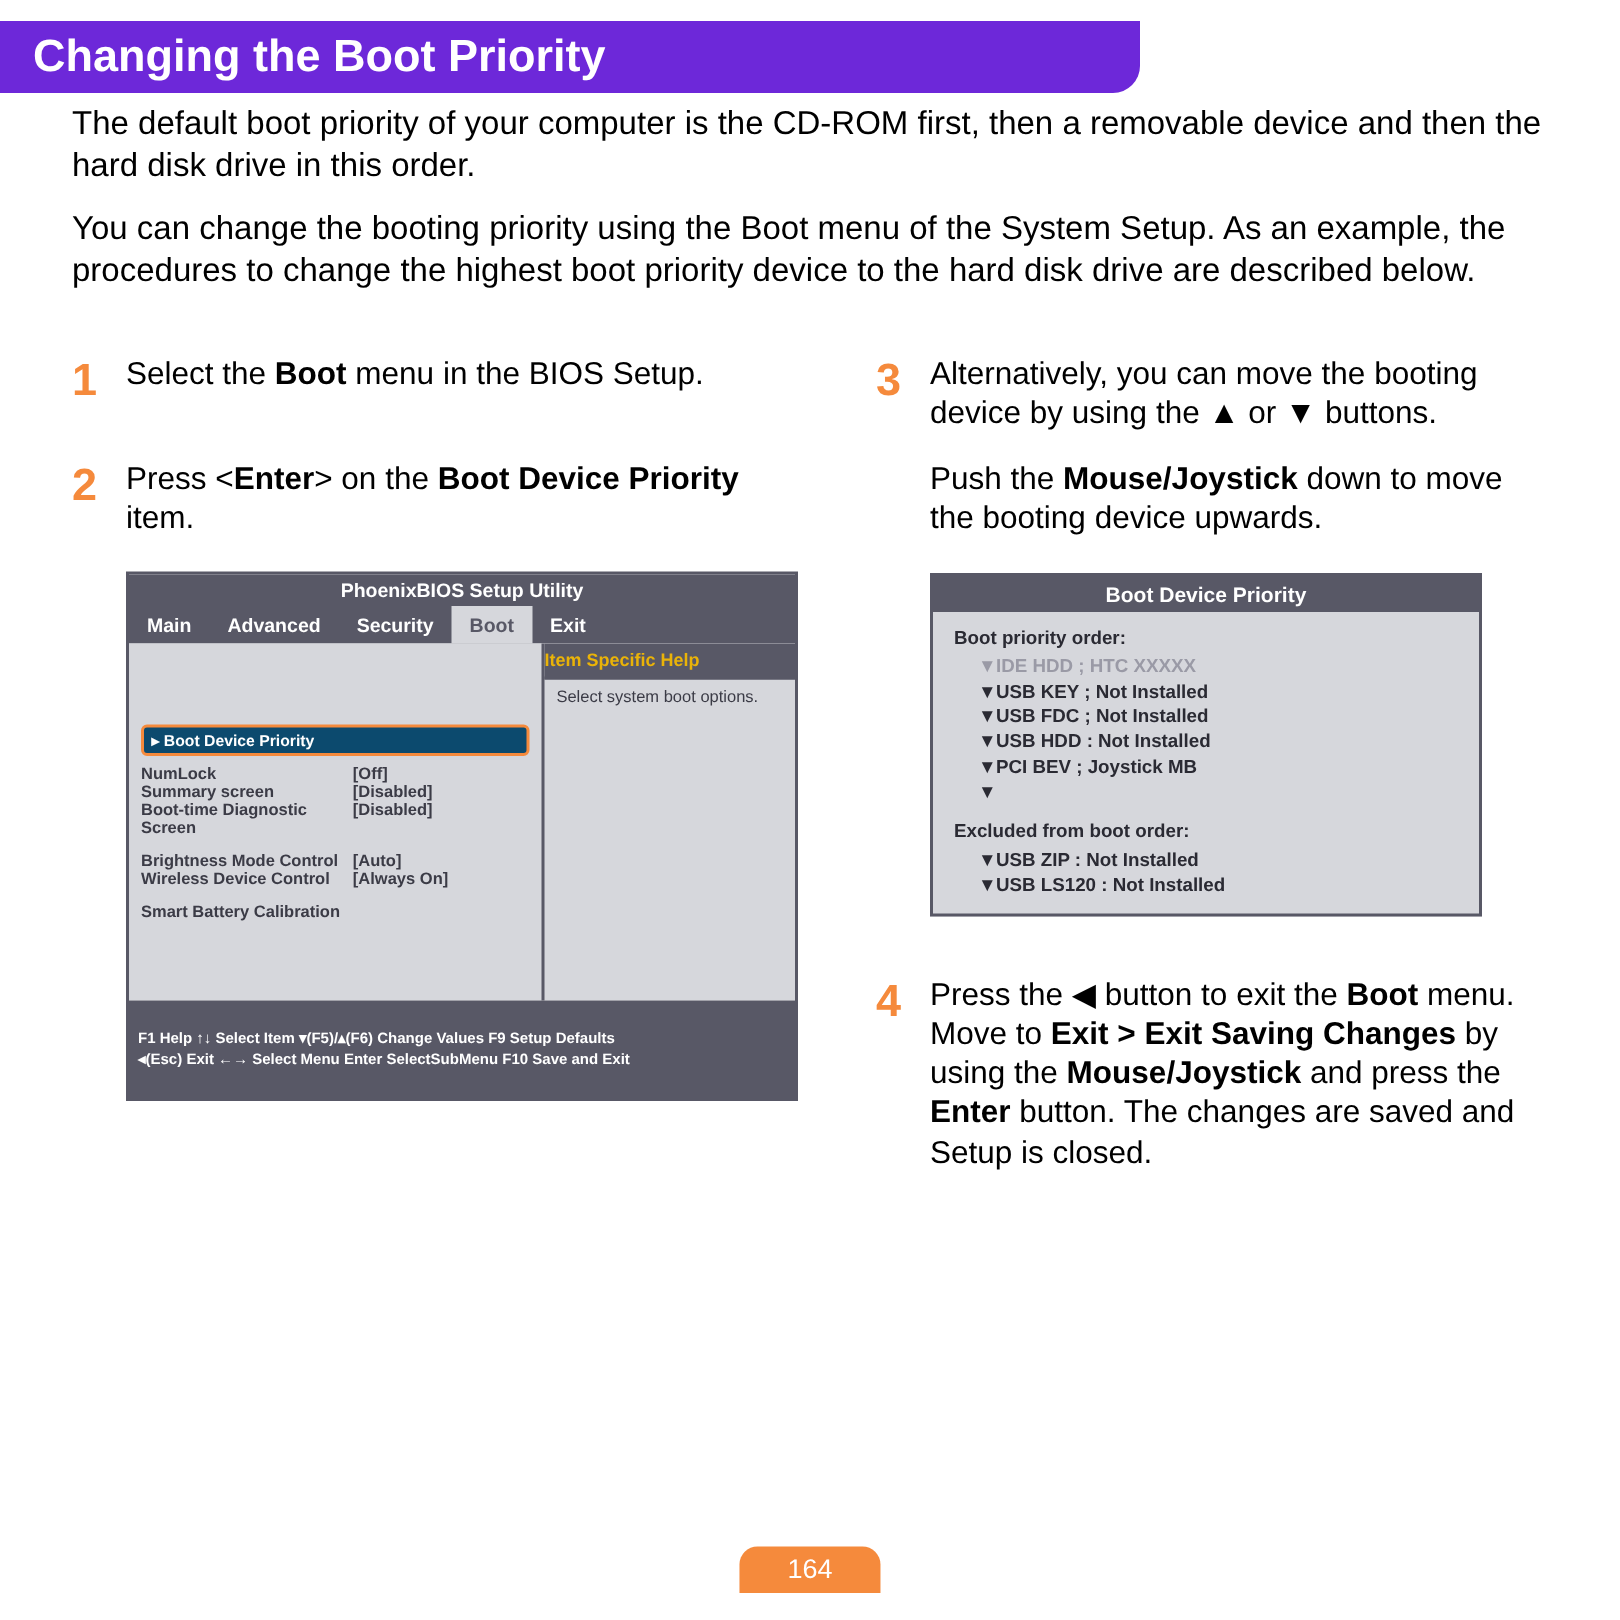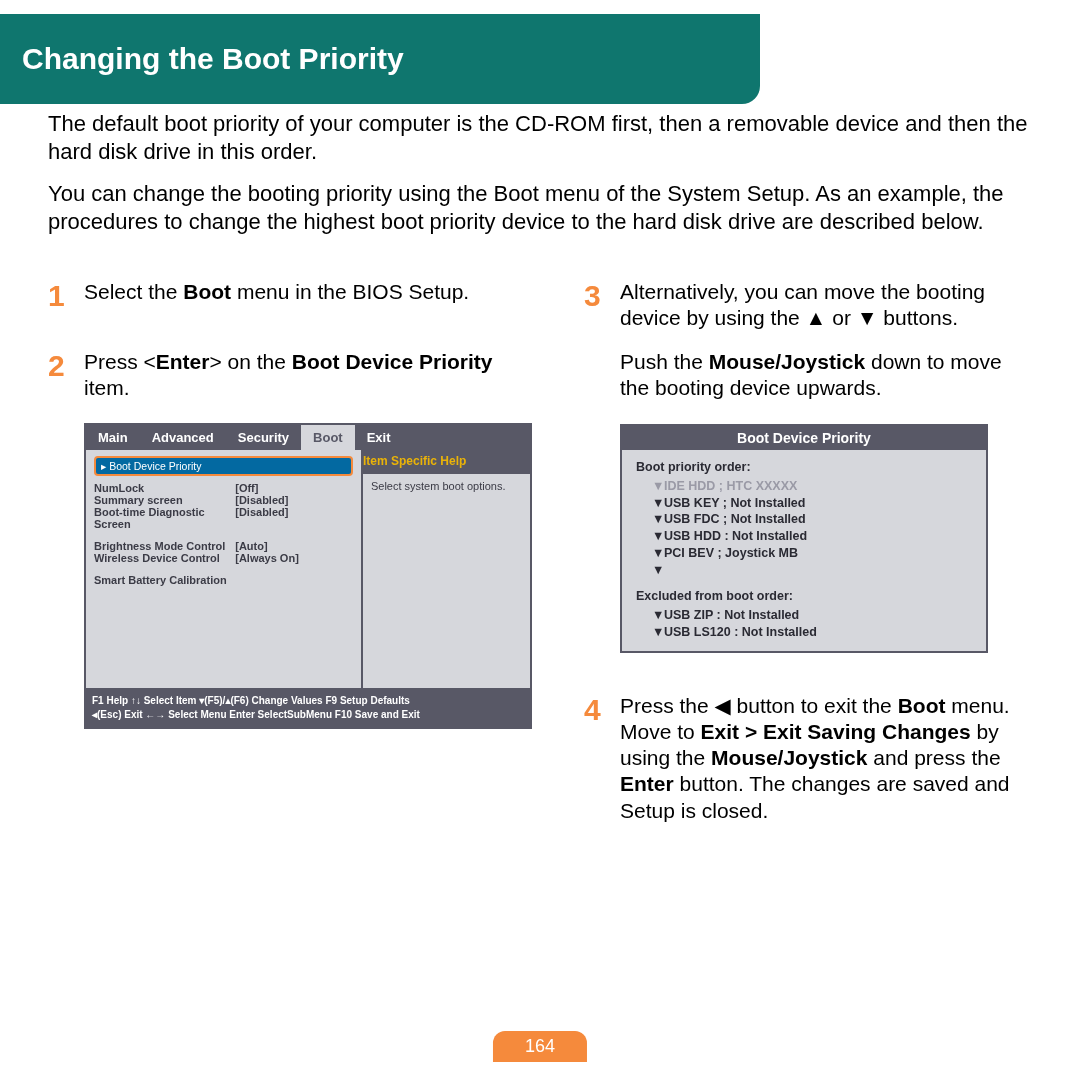--- a/index.html
+++ b/index.html
@@ -5,25 +5,25 @@
   * { box-sizing: border-box; margin: 0; padding: 0; }
   body {
     width: 1080px;
     height: 1080px;
     font-family: Arial, Helvetica, sans-serif;
     background: #fff;
     color: #000;
     position: relative;
   }
   .title-bar {
-    background: #0f766e;
+    background: #6d28d9;
     color: #fff;
     font-size: 30px;
     font-weight: bold;
-    padding: 28px 22px;
+    padding: 7px 22px;
     border-radius: 0 0 18px 0;
     display: inline-block;
     margin-left: 0;
     width: 760px;
     margin-top: 14px;
   }
   .intro {
     padding: 6px 48px 0 48px;
     font-size: 22px;
     line-height: 1.28;
@@ -86,27 +86,28 @@
     flex: 1.55;
     border-right: 2px solid #585866;
     padding: 6px 8px;
     font-size: 11px;
     font-weight: bold;
     color: #3b3b46;
   }
   .bios-selected {
     border: 2px solid #f58a3c;
     border-radius: 4px;
-    background: #0369a1;
+    background: #0c4a6e;
     color: #fff;
     font-size: 10.5px;
-    font-weight: normal;
+    font-weight: bold;
     padding: 2px 5px;
     margin-bottom: 6px;
     display: block;
+    margin-top: 48px;
   }
   .bios-row { display: flex; }
   .bios-row .lab { flex: 1.2; }
   .bios-row .val { flex: 1; }
   .bios-spacer { height: 10px; }
   .bios-right {
     flex: 1;
     padding: 0;
     font-size: 11px;
     font-weight: bold;
@@ -119,21 +120,21 @@
     padding: 4px 0;
     font-size: 12px;
     border-bottom: 2px solid #585866;
   }
   .bios-right-body { padding: 6px 8px; font-size: 11px; font-weight: normal; }
   .bios-footer {
     background: #585866;
     color: #fff;
     font-size: 10px;
     font-weight: bold;
-    padding: 6px 6px;
+    padding: 19px 6px;
     line-height: 1.35;
     text-align: right;
   }
   .bios-footer .row { display: flex; gap: 6px; }
 
   
   .prio {
     width: 368px;
     margin: 14px 0 0 36px;
     border: 2px solid #585866;
@@ -195,20 +196,21 @@
     </div>
 
     <div class="step" style="margin-top:38px;">
       <div class="num">2</div>
       <div class="step-text">
         <span>Press &lt;</span><b>Enter</b><span>&gt; on the </span><b>Boot Device Priority</b><span> item.</span>
       </div>
     </div>
 
     <div class="bios">
+      <div class="bios-title">PhoenixBIOS Setup Utility</div>
       <div class="bios-tabs">
         <div class="bios-tab">Main</div>
         <div class="bios-tab">Advanced</div>
         <div class="bios-tab">Security</div>
         <div class="bios-tab active">Boot</div>
         <div class="bios-tab">Exit</div>
       </div>
       <div class="bios-body">
         <div class="bios-left">
           <span class="bios-selected">▸ Boot Device Priority</span>

